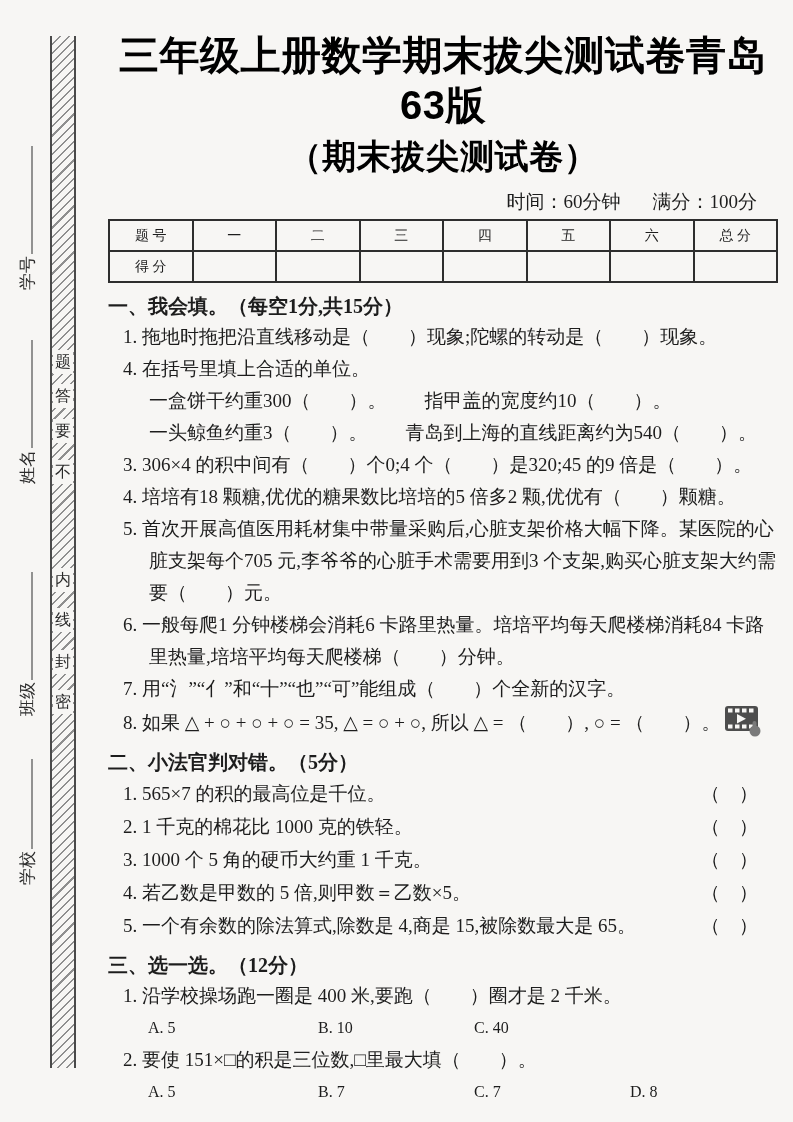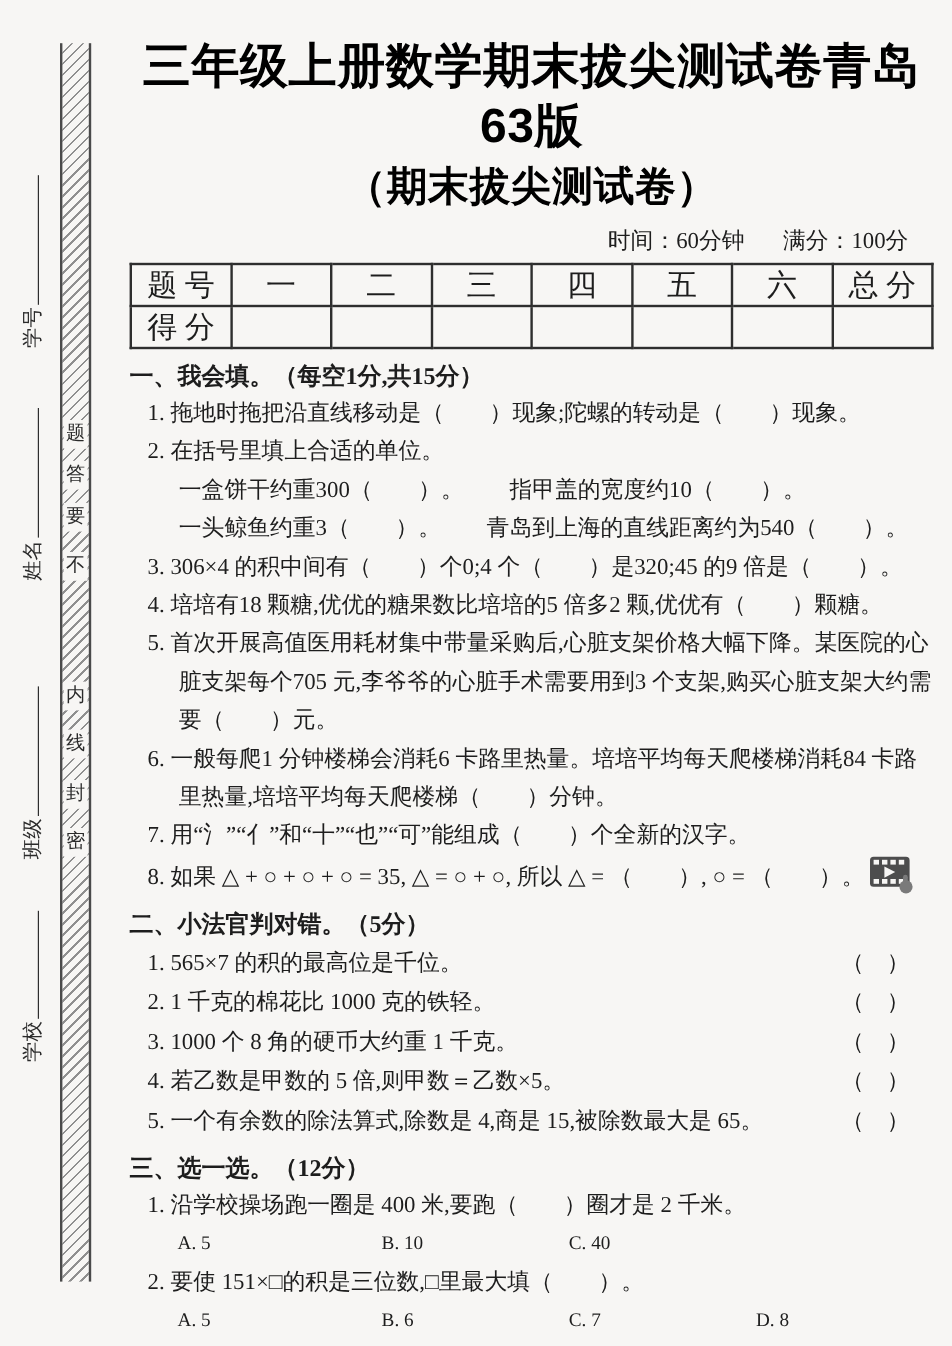--- a/index.html
+++ b/index.html
@@ -44,21 +44,21 @@
   }
   .title1 { font-size:40px; line-height:50px; }
   .title2 { font-size:34px; line-height:44px; margin-top:4px; }
   .meta {
     display:flex; justify-content:flex-end; gap:32px;
     font-size:19px; line-height:24px; margin:12px 21px 5px 0;
   }
   table.score { width:100%; border-collapse:collapse; table-layout:fixed; }
   table.score td {
     border:2px solid #2e2e2e; height:29px; text-align:center;
-    font-size:25px; padding:0;
+    font-size:14px; padding:0;
   }
   .sec-h { font-size:20px; font-weight:bold; line-height:30px; margin-top:8px; }
   .q  { font-size:19px; line-height:32px; padding-left:41px; text-indent:-26px; }
   .sub{ font-size:19px; line-height:32px; padding-left:41px; }
   .jrow {
     display:flex; justify-content:space-between;
     font-size:19px; line-height:33px; padding-left:15px;
   }
   .jparen { padding-right:20px; flex-shrink:0; }
   .opts {
@@ -126,21 +126,21 @@
         <td></td>
         <td></td>
         <td></td>
         <td></td>
       </tr>
     </tbody>
   </table>
 
   <div class="sec-h">一、我会填。（每空1分,共15分）</div>
   <div class="q">1. 拖地时拖把沿直线移动是（　　）现象;陀螺的转动是（　　）现象。</div>
-  <div class="q">2. 在括号里填上合适的单位。</div>
+  <div class="q">4. 在括号里填上合适的单位。</div>
   <div class="sub">一盒饼干约重300（　　）。　　指甲盖的宽度约10（　　）。</div>
   <div class="sub">一头鲸鱼约重3（　　）。　　青岛到上海的直线距离约为540（　　）。</div>
   <div class="q">3. 306×4 的积中间有（　　）个0;4 个（　　）是320;45 的9 倍是（　　）。</div>
   <div class="q">4. 培培有18 颗糖,优优的糖果数比培培的5 倍多2 颗,优优有（　　）颗糖。</div>
   <div class="q">5. 首次开展高值医用耗材集中带量采购后,心脏支架价格大幅下降。某医院的心脏支架每个705 元,李爷爷的心脏手术需要用到3 个支架,购买心脏支架大约需要（　　）元。</div>
   <div class="q">6. 一般每爬1 分钟楼梯会消耗6 卡路里热量。培培平均每天爬楼梯消耗84 卡路里热量,培培平均每天爬楼梯（　　）分钟。</div>
   <div class="q">7. 用“氵”“亻”和“十”“也”“可”能组成（　　）个全新的汉字。</div>
   <div class="q"><span>8. 如果 △ + ○ + ○ + ○ = 35, △ = ○ + ○, 所以 △ = （　　）, ○ = （　　）。</span><svg class="vicon" width="40" height="32" viewBox="0 0 40 32">
       <rect x="1" y="1" width="33" height="25" rx="3" fill="#4d4d4d"></rect>
       <rect x="4" y="3.5" width="4.5" height="4" fill="#f7f6f4"></rect>
@@ -159,21 +159,21 @@
   <div class="sec-h">二、小法官判对错。（5分）</div>
   <div class="jrow">
     <span>1. 565×7 的积的最高位是千位。</span>
     <span class="jparen">（　）</span>
   </div>
   <div class="jrow">
     <span>2. 1 千克的棉花比 1000 克的铁轻。</span>
     <span class="jparen">（　）</span>
   </div>
   <div class="jrow">
-    <span>3. 1000 个 8 角的硬币大约重 1 千克。</span>
+    <span>3. 1000 个 5 角的硬币大约重 1 千克。</span>
     <span class="jparen">（　）</span>
   </div>
   <div class="jrow">
     <span>4. 若乙数是甲数的 5 倍,则甲数＝乙数×5。</span>
     <span class="jparen">（　）</span>
   </div>
   <div class="jrow">
     <span>5. 一个有余数的除法算式,除数是 4,商是 15,被除数最大是 65。</span>
     <span class="jparen">（　）</span>
   </div>
@@ -181,18 +181,18 @@
   <div class="sec-h">三、选一选。（12分）</div>
   <div class="q">1. 沿学校操场跑一圈是 400 米,要跑（　　）圈才是 2 千米。</div>
   <div class="opts">
     <span>A. 5</span>
     <span>B. 10</span>
     <span>C. 40</span>
   </div>
   <div class="q">2. 要使 151×□的积是三位数,□里最大填（　　）。</div>
   <div class="opts">
     <span>A. 5</span>
-    <span>B. 6</span>
+    <span>B. 7</span>
     <span>C. 7</span>
     <span>D. 8</span>
   </div>
 
 </div>
 
 </body></html>

